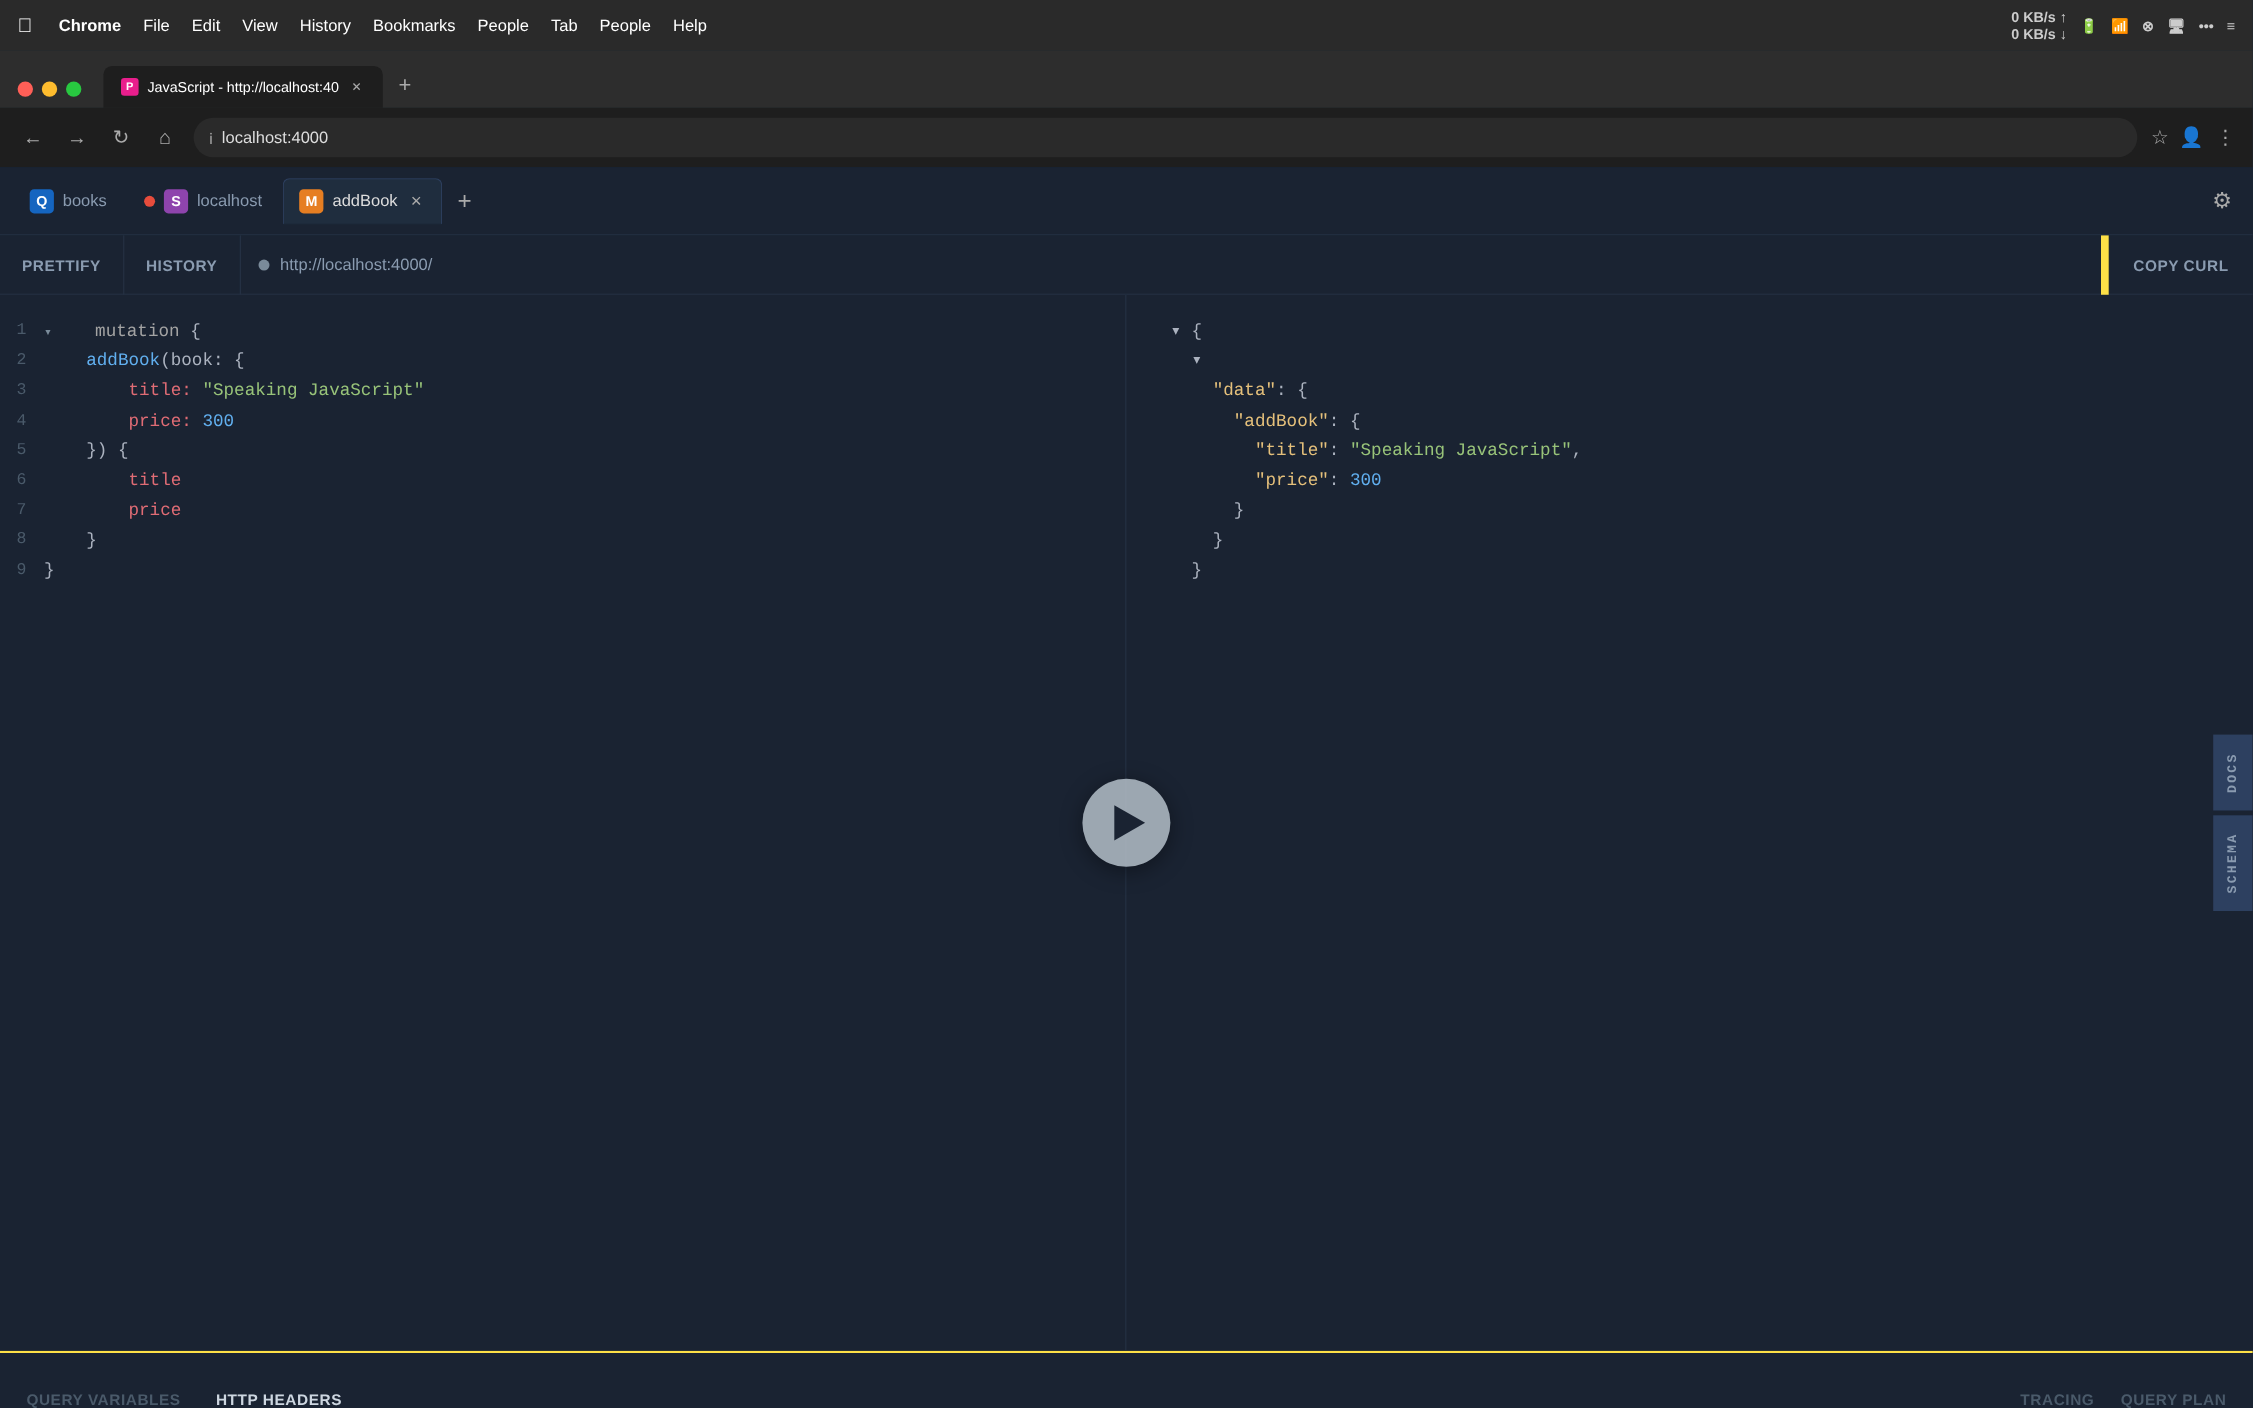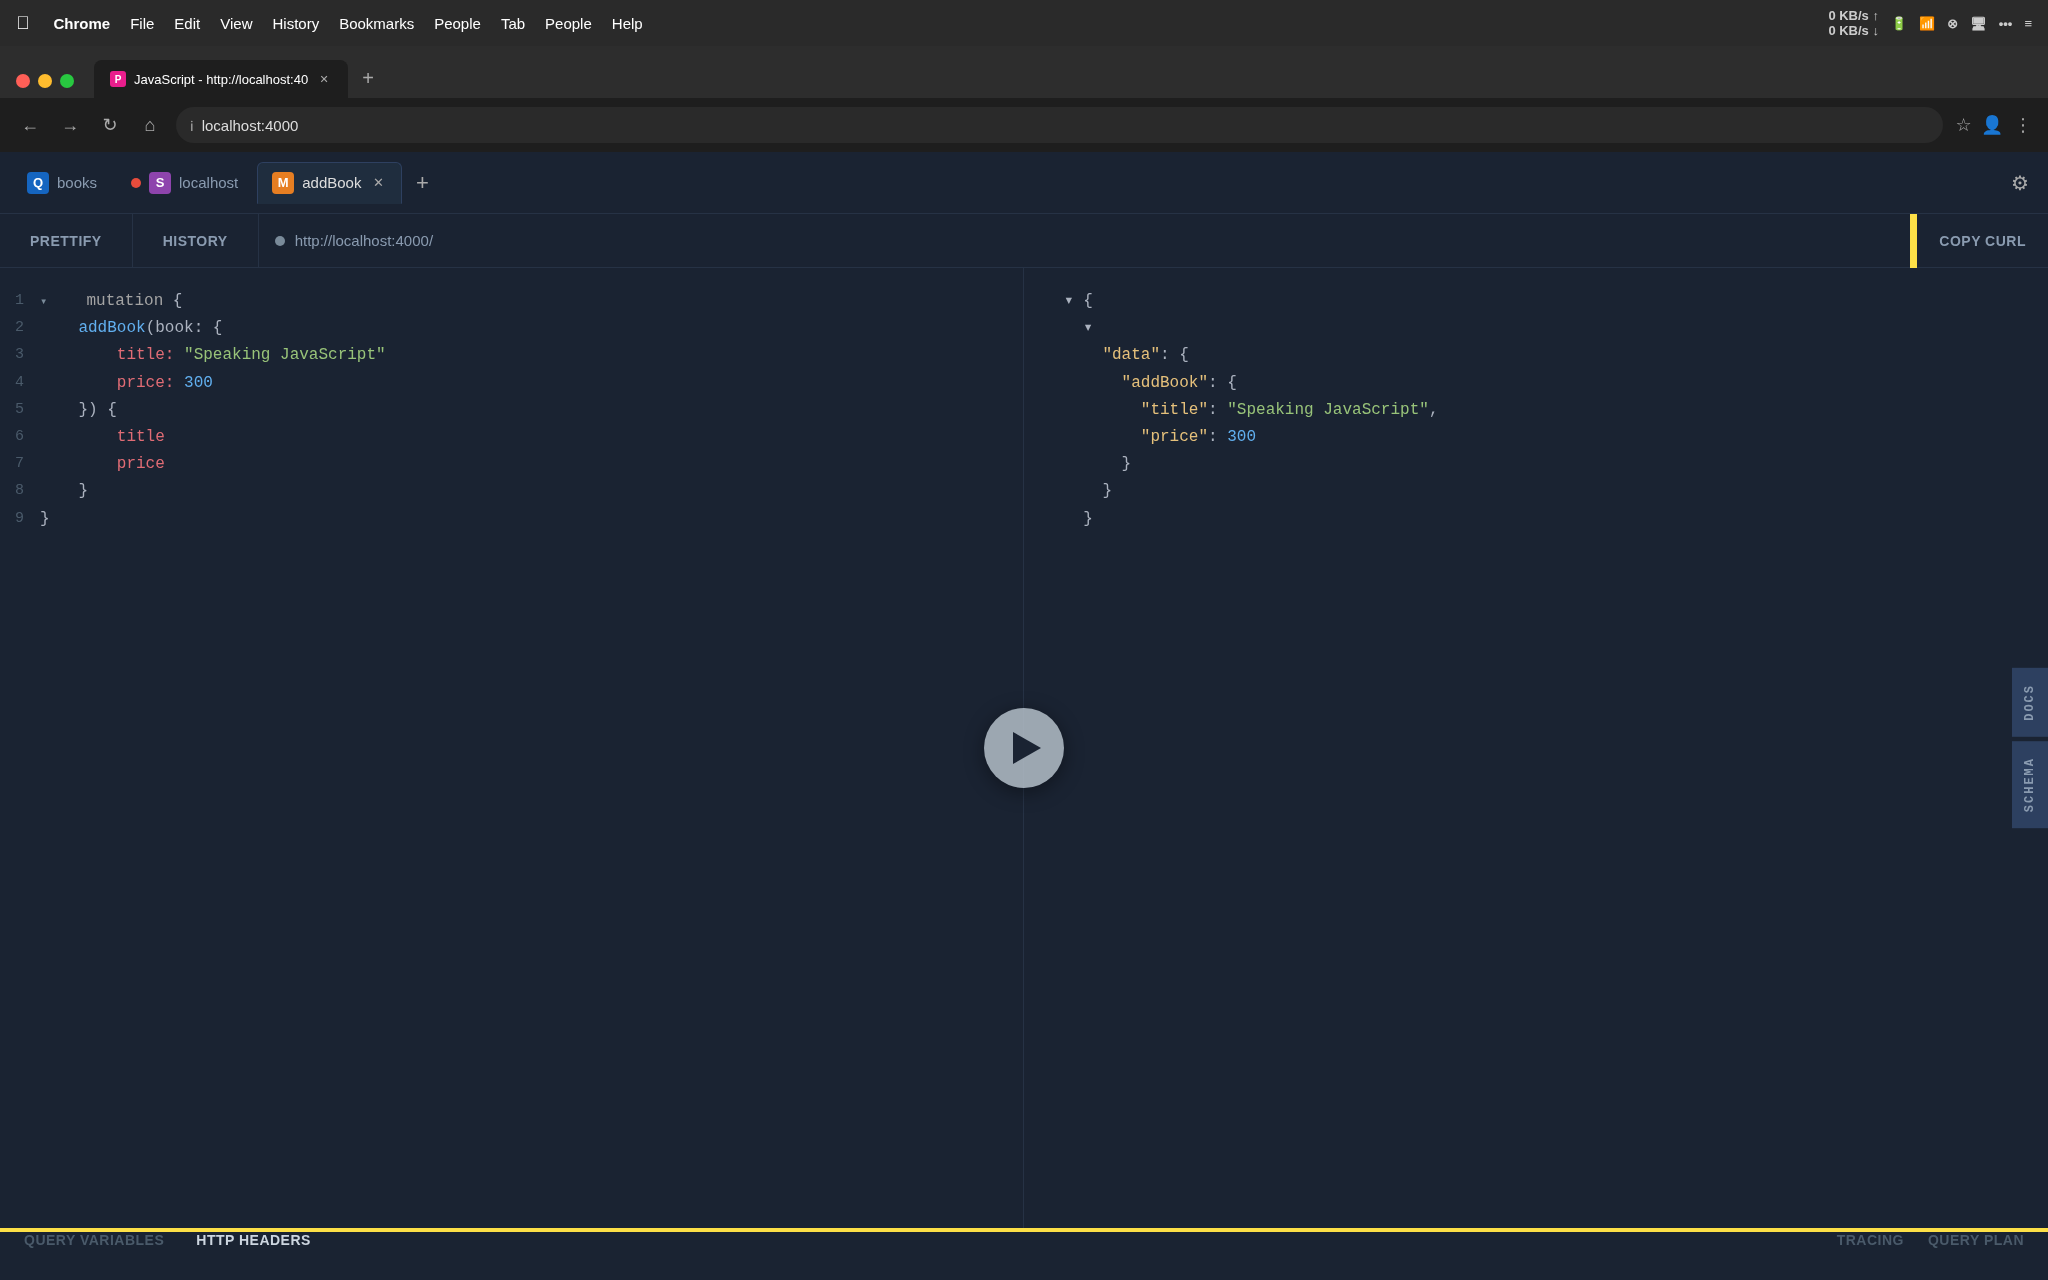--- a/index.html
+++ b/index.html
@@ -265,21 +265,21 @@
       background: #1a2332;
       height: 54px;
       display: flex;
       align-items: center;
       padding: 0 0 0 0;
       border-bottom: 1px solid #263245;
       gap: 0;
     }
     .toolbar-btn {
       height: 54px;
-      padding: 0 30px;
+      padding: 0 20px;
       display: flex;
       align-items: center;
       font-size: 14px;
       font-weight: 600;
       color: #8a9bb0;
       cursor: pointer;
       letter-spacing: 0.5px;
       border-right: 1px solid #263245;
     }
     .toolbar-url {
@@ -422,23 +422,23 @@
       padding: 16px 8px;
       cursor: pointer;
       text-align: center;
     }
 
     
     .pg-bottombar {
       background: #1a2332;
       height: 52px;
       display: flex;
-      align-items: flex-start;
+      align-items: flex-end;
       padding: 0 24px;
-      border-top: 4px solid #fde047;
+      border-top: 2px solid #fde047;
       gap: 32px;
       font-size: 14px;
       color: #4a5a6a;
       font-weight: 600;
       letter-spacing: 0.5px;
     }
     .bottom-btn {
       cursor: pointer;
       color: #4a5a6a;
       text-transform: uppercase;

